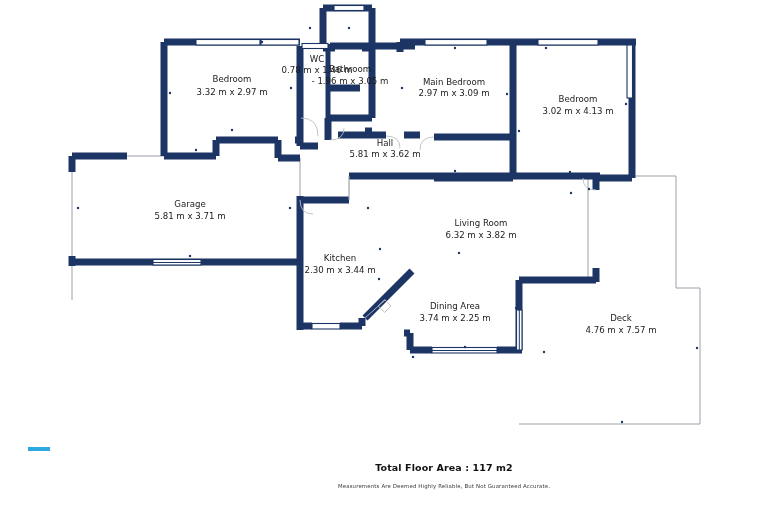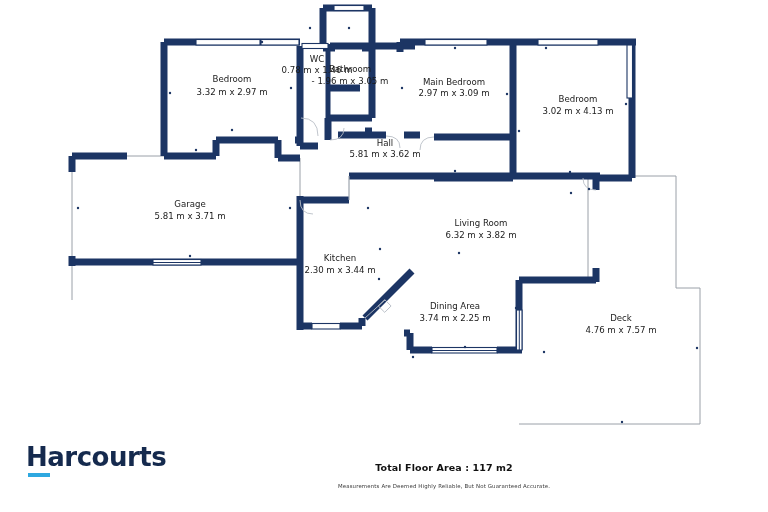--- a/index.html
+++ b/index.html
@@ -323,20 +323,19 @@
       <text class="room-dim" x="455" y="321">3.74 m x 2.25 m</text>
 
       <text class="room-label" x="621" y="321">Deck</text>
       <text class="room-dim" x="621" y="333">4.76 m x 7.57 m</text>
     </g>
 
   </svg>
 </div>
 
 <div id="brand">
-  <div id="brand-word">Harcourts</div>
   <div id="brand-underline"></div>
 </div>
 
 <div id="footer-center">
   <div id="total-area">Total Floor Area : 117 m2</div>
   <div id="disclaimer">Measurements Are Deemed Highly Reliable, But Not Guaranteed Accurate.</div>
 </div>
 
 </body></html>

